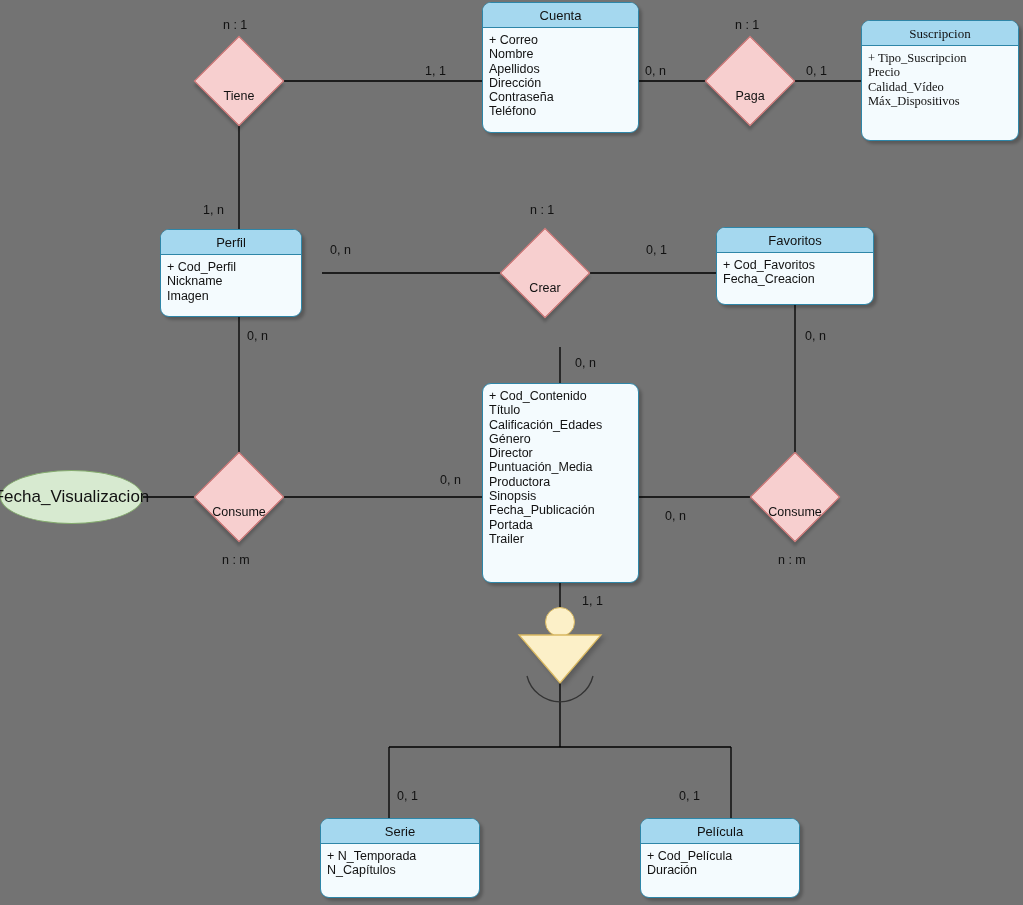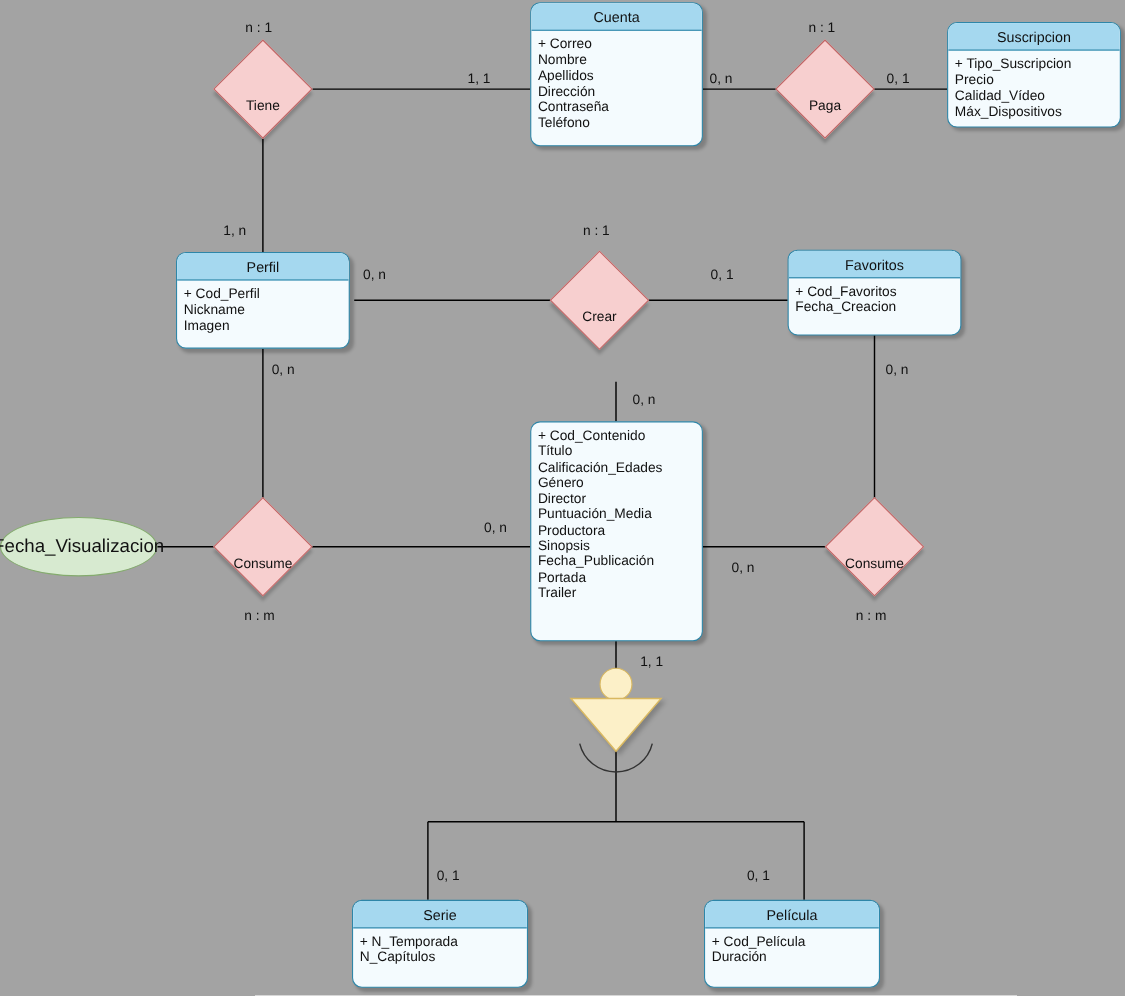--- a/index.html
+++ b/index.html
@@ -7,21 +7,21 @@
     padding: 0;
     background: #ffffff;
   }
   body {
     font-family: "Liberation Sans", sans-serif;
   }
   #canvas {
     position: relative;
     width: 1023px;
     height: 905px;
-    background: #a3a3a3;
+    background: #737373;
     overflow: hidden;
   }
   svg.layer {
     position: absolute;
     left: 0;
     top: 0;
     width: 1023px;
     height: 905px;
     pointer-events: none;
   }
@@ -167,31 +167,31 @@
     <div class="ent-attrs">
       <div>+ Correo</div>
       <div>Nombre</div>
       <div>Apellidos</div>
       <div>Dirección</div>
       <div>Contraseña</div>
       <div>Teléfono</div>
     </div>
   </div>
 
-  <div class="entity" style="left:861px; top:20px; width:158px; height:96px;">
+  <div class="entity" style="left:861px; top:20px; width:158px; height:121px;font-family:Liberation Serif, serif;">
     <div class="ent-title">Suscripcion</div>
     <div class="ent-attrs">
       <div>+ Tipo_Suscripcion</div>
       <div>Precio</div>
       <div>Calidad_Vídeo</div>
       <div>Máx_Dispositivos</div>
     </div>
   </div>
 
-  <div class="entity" style="left:160px; top:229px; width:158px; height:88px;">
+  <div class="entity" style="left:160px; top:229px; width:142px; height:88px;">
     <div class="ent-title">Perfil</div>
     <div class="ent-attrs">
       <div>+ Cod_Perfil</div>
       <div>Nickname</div>
       <div>Imagen</div>
     </div>
   </div>
 
   <div class="entity" style="left:716px; top:227px; width:158px; height:78px;">
     <div class="ent-title">Favoritos</div>

